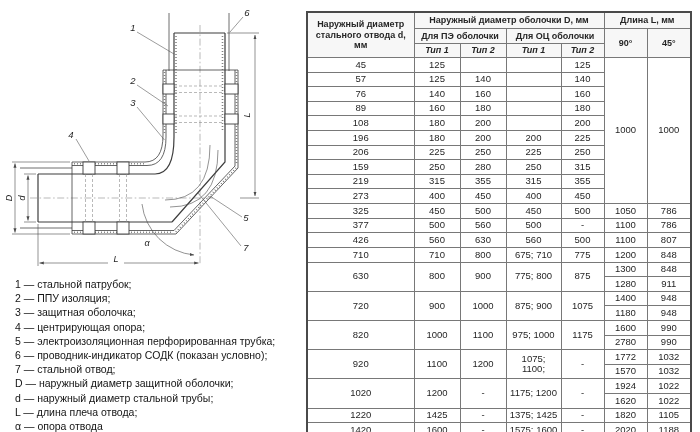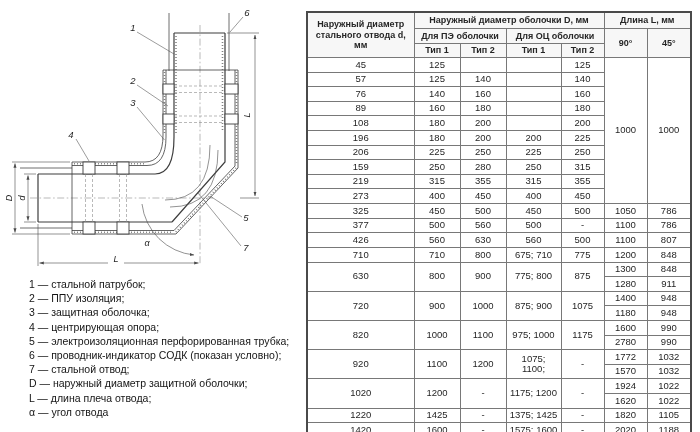--- a/index.html
+++ b/index.html
@@ -1,32 +1,32 @@
 <!DOCTYPE html>
 <html><head>
 <meta charset="utf-8">
 <style>
   html,body{margin:0;padding:0;background:#fff;}
   .page{position:relative;width:700px;height:432px;background:#fff;overflow:hidden;
         font-family:"Liberation Sans",sans-serif;color:#1f1f1f;display:flex;}
   .left{position:relative;width:304px;flex:0 0 304px;}
   .left svg{position:absolute;left:0;top:0;}
-  .legend{position:absolute;left:29px;top:277px;font-size:10.5px;line-height:14.2px;
+  .legend{position:absolute;left:15px;top:277px;font-size:10.5px;line-height:14.2px;
           color:#141414;white-space:nowrap;}
   .legend div{height:14.2px;}
   .right{flex:1 1 auto;padding:11px 5px 0 2px;}
   table.spec{border-collapse:collapse;table-layout:fixed;width:386px;height:428px;
              border:2px solid #4a4a4a;}
   table.spec th,table.spec td{border:1px solid #787878;text-align:center;vertical-align:middle;
              padding:0 1px;overflow:hidden;}
   table.spec th{font-size:9px;font-weight:bold;line-height:1.15;background:#f7f7f7;color:#262626;}
   table.spec td{font-size:9.5px;line-height:1.1;white-space:pre-line;color:#1f1f1f;}
   tr.h1 th{height:15px;}
   tr.h2 th{height:14px;}
-  tr.h3 th{height:13px;}
+  tr.h3 th{height:13px;font-style:italic;}
   .callout{font-style:italic;font-size:9.5px;fill:#1e1e1e;}
   .dimlbl{font-style:italic;font-size:9px;fill:#1e1e1e;}
 </style>
 </head>
 <body>
 
 <div class="page">
 
   <div class="left">
     <svg width="304" height="274" viewBox="0 0 304 274">
@@ -151,22 +151,23 @@
 
     <div class="legend">
         <div>1 — стальной патрубок;</div>
         <div>2 — ППУ изоляция;</div>
         <div>3 — защитная оболочка;</div>
         <div>4 — центрирующая опора;</div>
         <div>5 — электроизоляционная перфорированная трубка;</div>
         <div>6 — проводник-индикатор СОДК (показан условно);</div>
         <div>7 — стальной отвод;</div>
         <div>D — наружный диаметр защитной оболочки;</div>
+        <div>d — наружный диаметр стальной трубы;</div>
         <div>L — длина плеча отвода;</div>
-        <div>α — угол отвода</div>
+        <div>α — опора отвода</div>
       </div>
   </div>
 
   <div class="right">
     <table class="spec">
       <colgroup>
         <col style="width:107px">
           <col style="width:46px">
           <col style="width:46px">
         <col style="width:55px">

